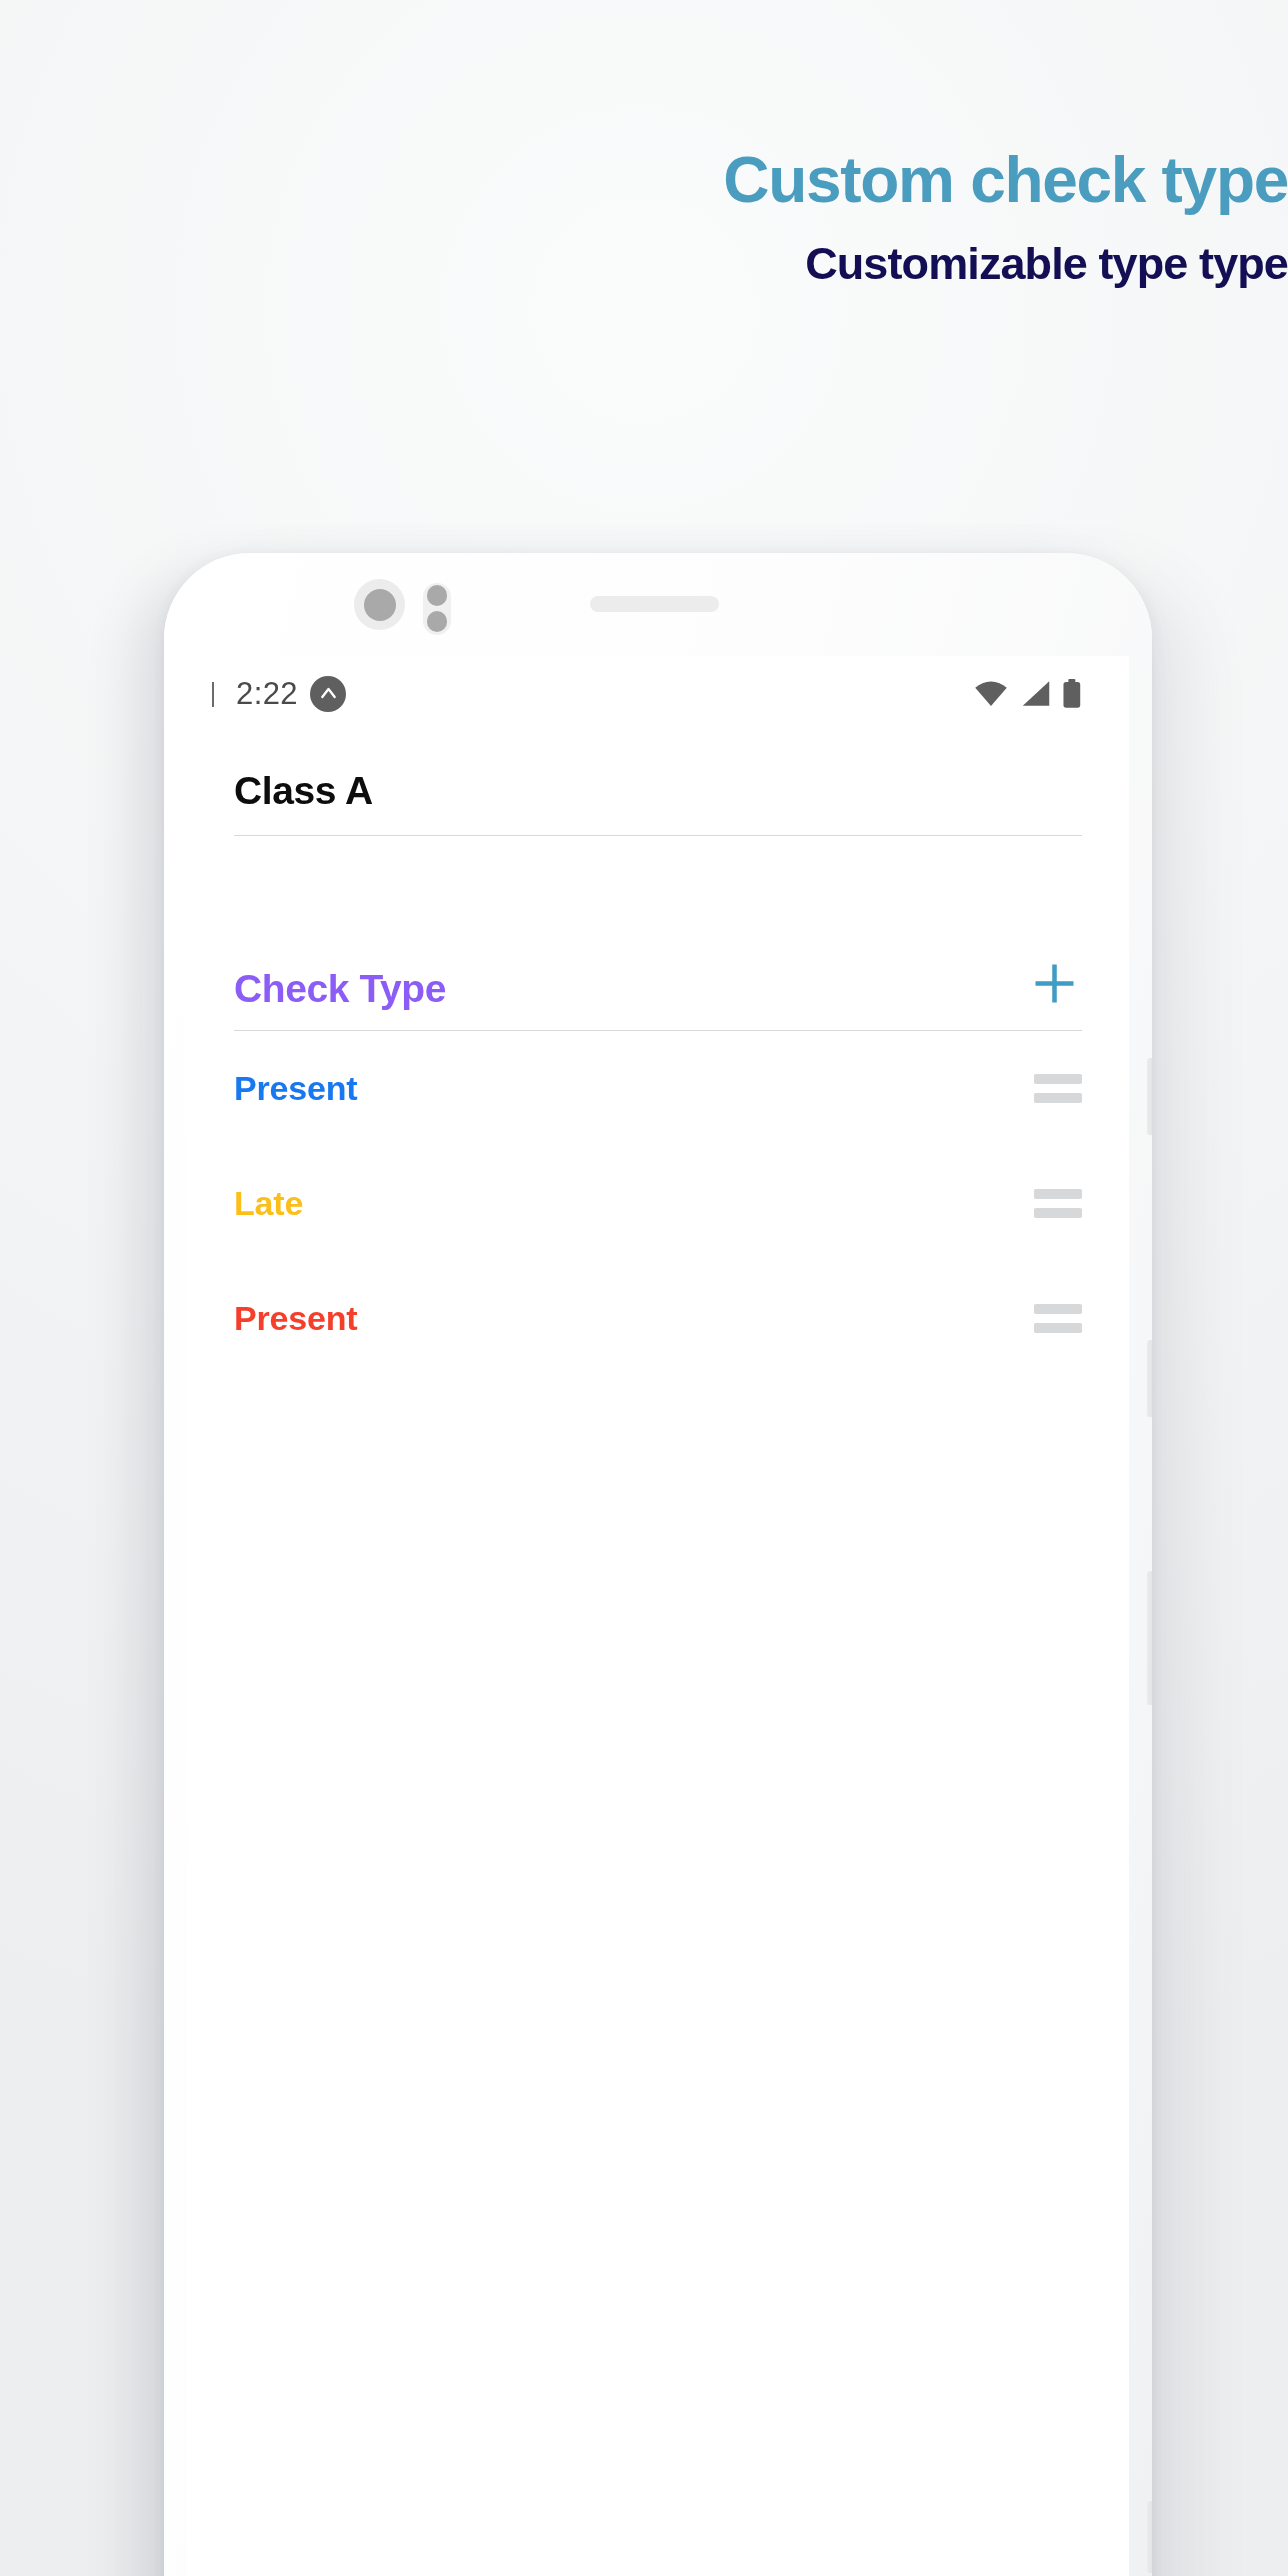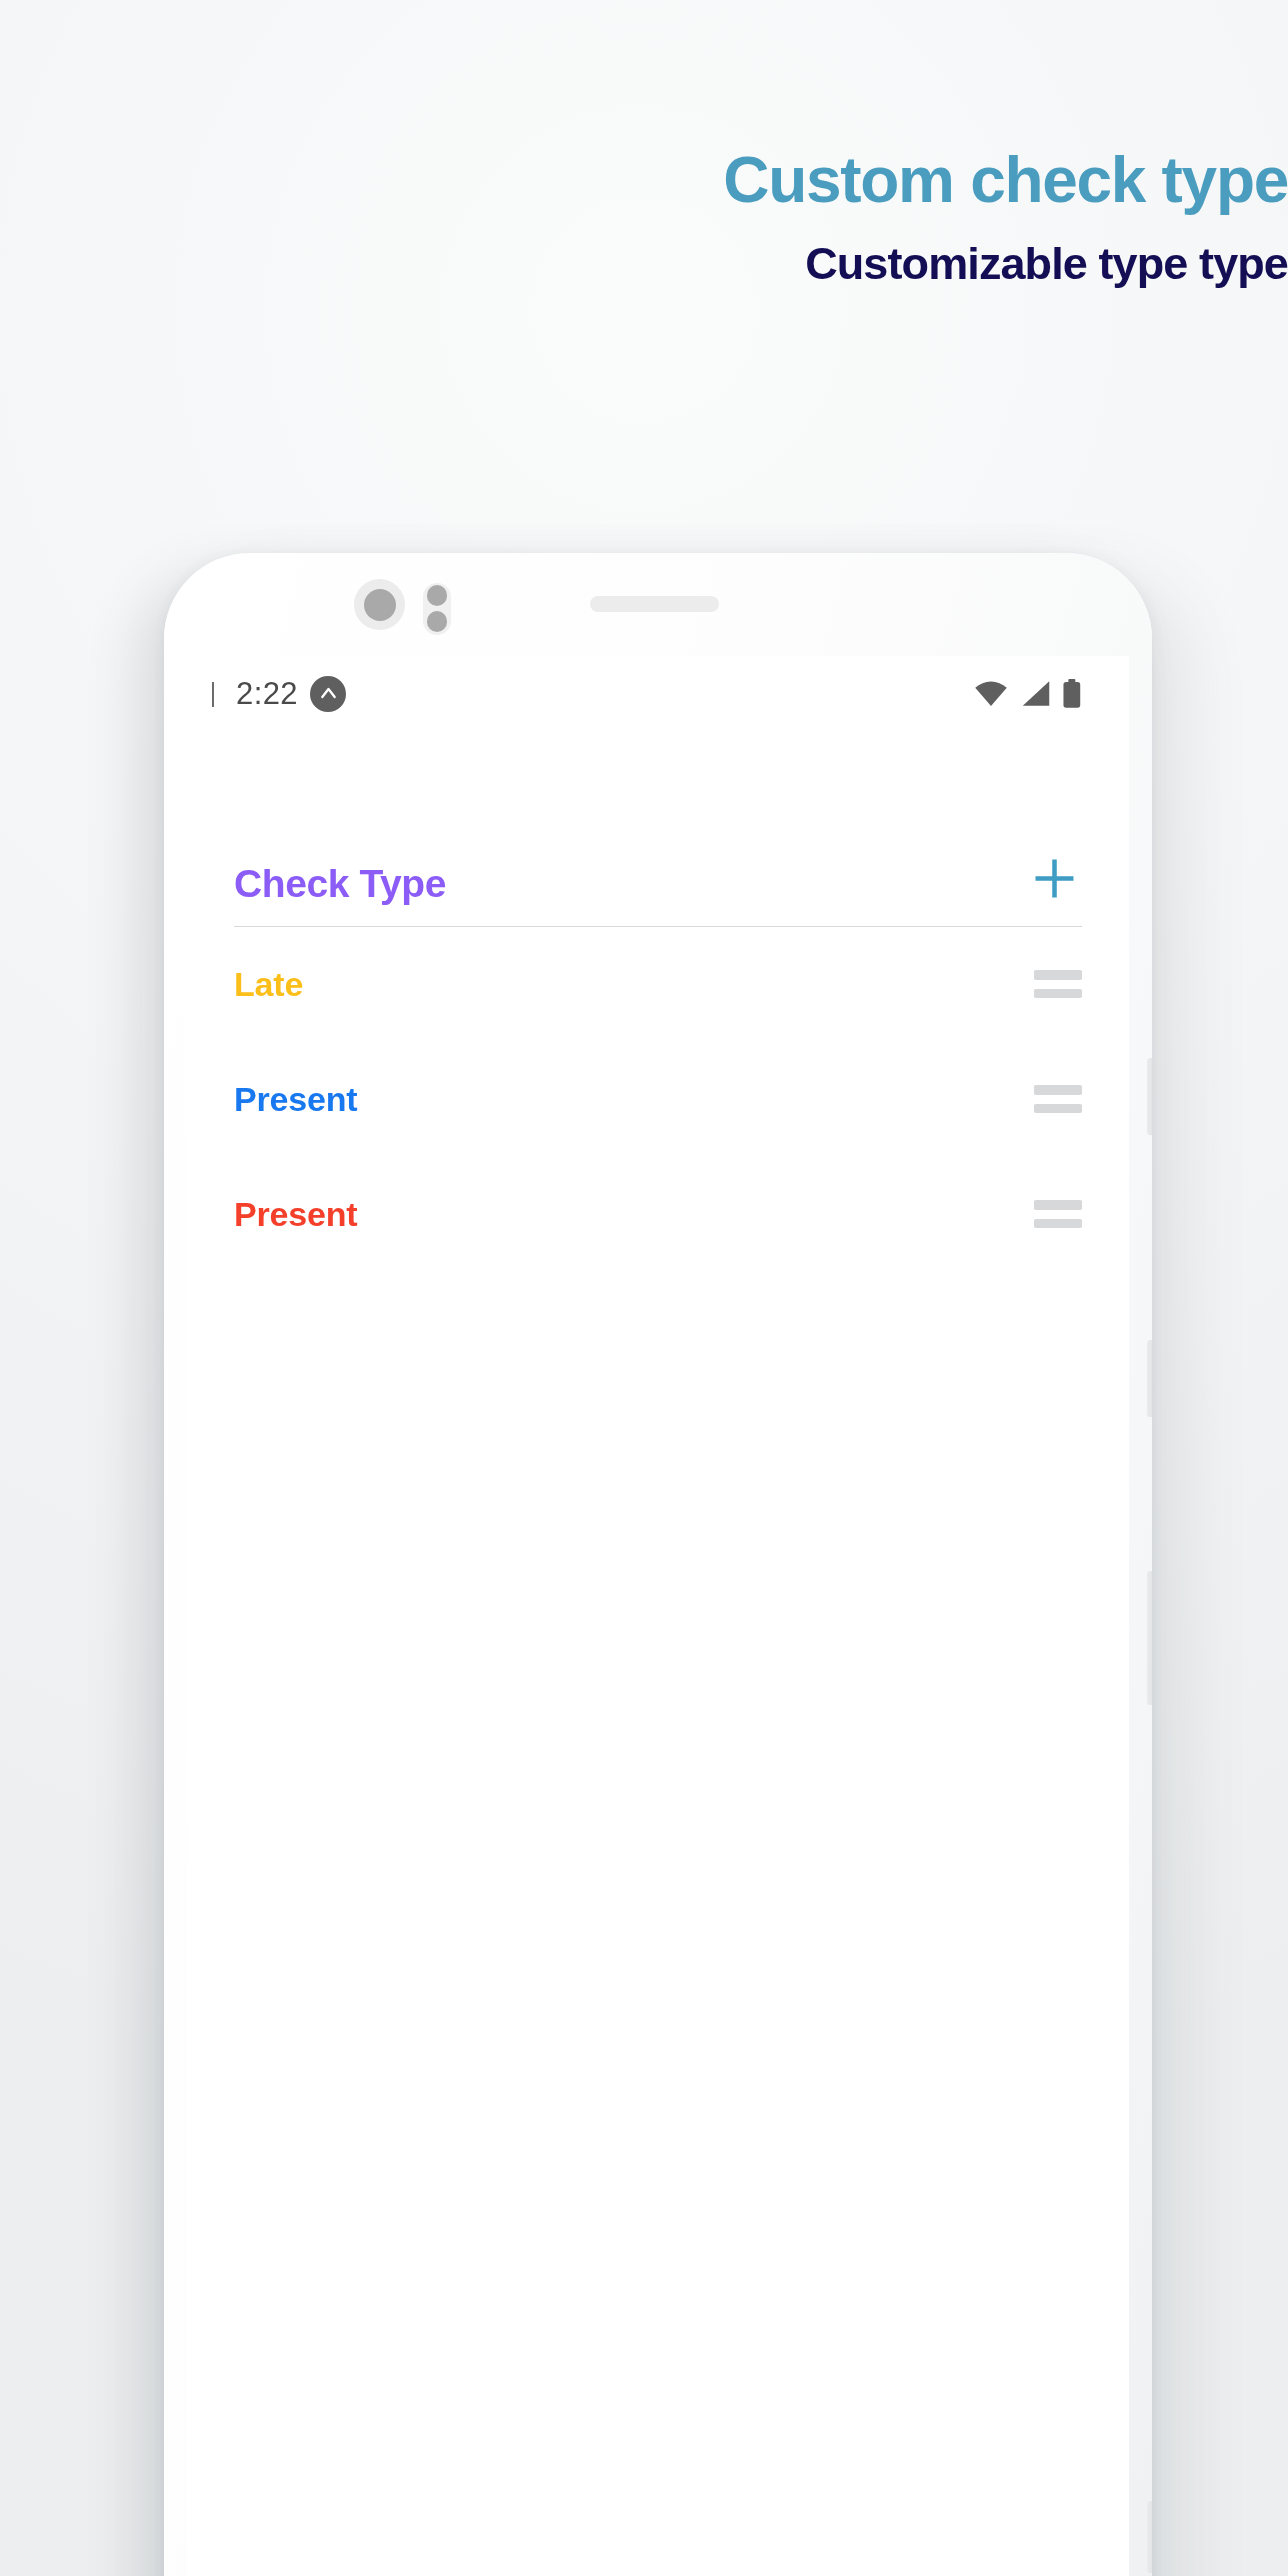--- a/index.html
+++ b/index.html
@@ -297,42 +297,45 @@
           </svg>
           <svg class="ic-batt" width="19.7" height="30" viewBox="0 0 22 34" aria-hidden="true">
             <rect x="7" y="0" width="8" height="4" rx="1.2" fill="#5f5f5f"></rect>
             <rect x="1.5" y="3.5" width="19" height="29" rx="3" fill="#5f5f5f"></rect>
           </svg>
         </div>
       </div>
 
       <div class="content">
 
+        <div class="class-field">
+          <div class="class-name">Class A</div>
+        </div>
 
         <div class="checktype-header">
           <div class="checktype-title">Check Type</div>
           <button class="add-btn">
             <svg width="47" height="47" viewBox="0 0 52 52" aria-hidden="true">
               <path d="M26 5 L26 47 M5 26 L47 26" stroke="#3f9cc4" stroke-width="5" stroke-linecap="butt"></path>
             </svg>
           </button>
         </div>
 
         <div class="type-list">
 
           <div class="type-row">
-            <span class="type-label" style="color:#fcbf1a">Late</span>
+            <span class="type-label" style="color:#1878f0">Present</span>
             <span class="drag-handle">
               <i></i>
               <i></i>
             </span>
           </div>
 
           <div class="type-row">
-            <span class="type-label" style="color:#1878f0">Present</span>
+            <span class="type-label" style="color:#fcbf1a">Late</span>
             <span class="drag-handle">
               <i></i>
               <i></i>
             </span>
           </div>
 
           <div class="type-row">
             <span class="type-label" style="color:#f4402a">Present</span>
             <span class="drag-handle">
               <i></i>

